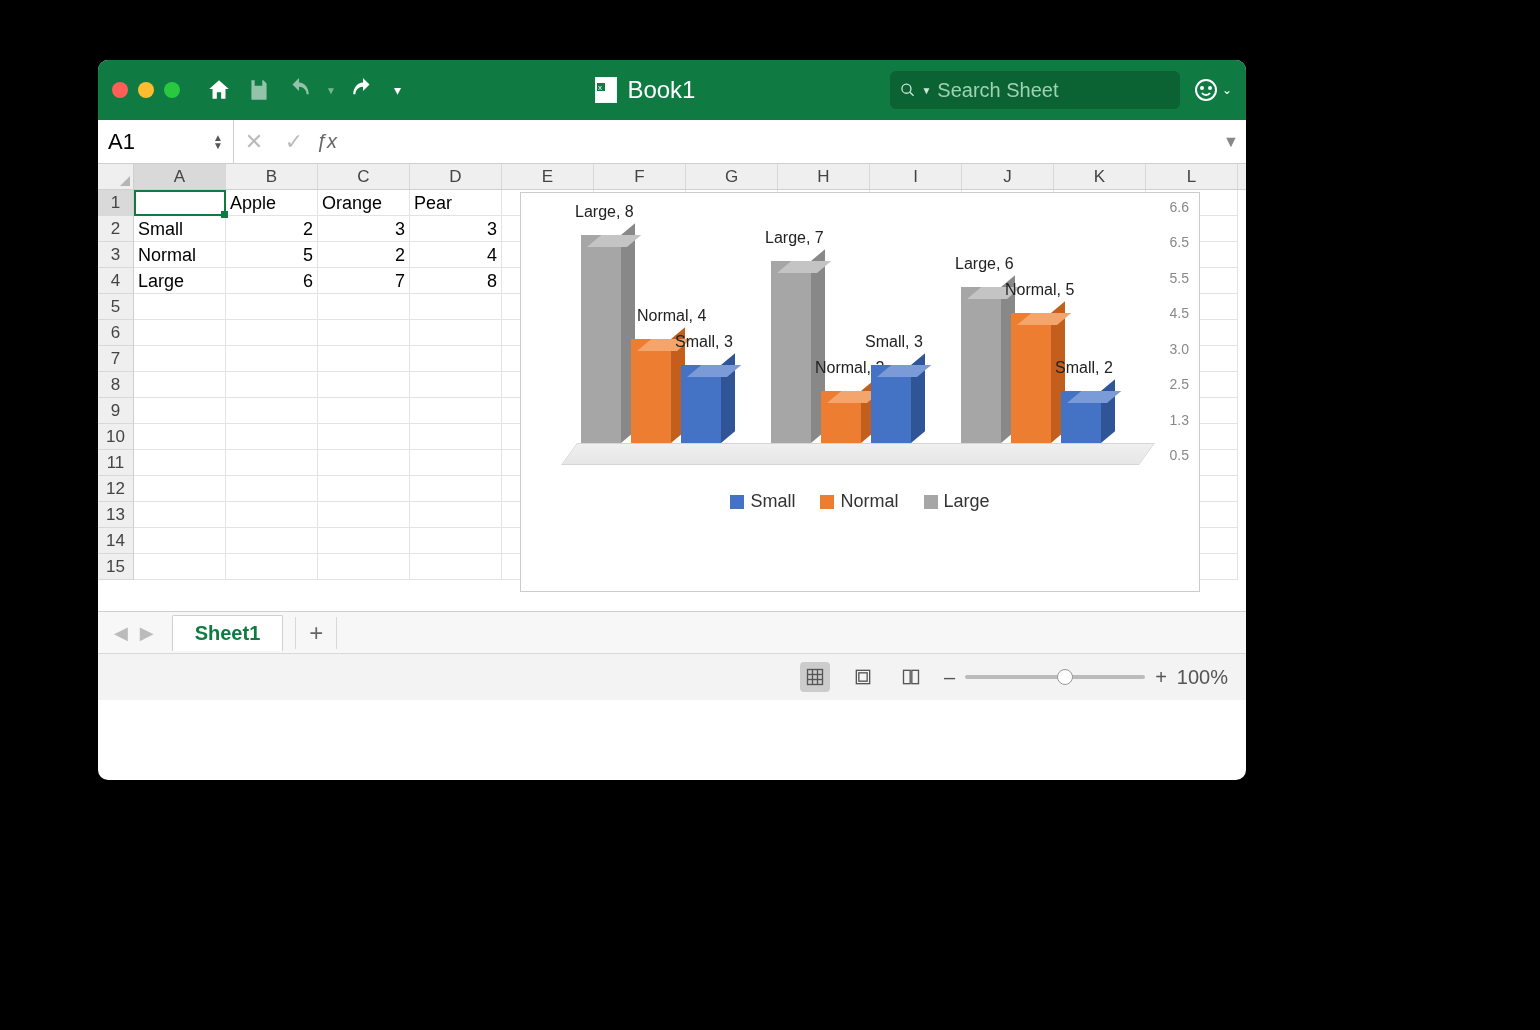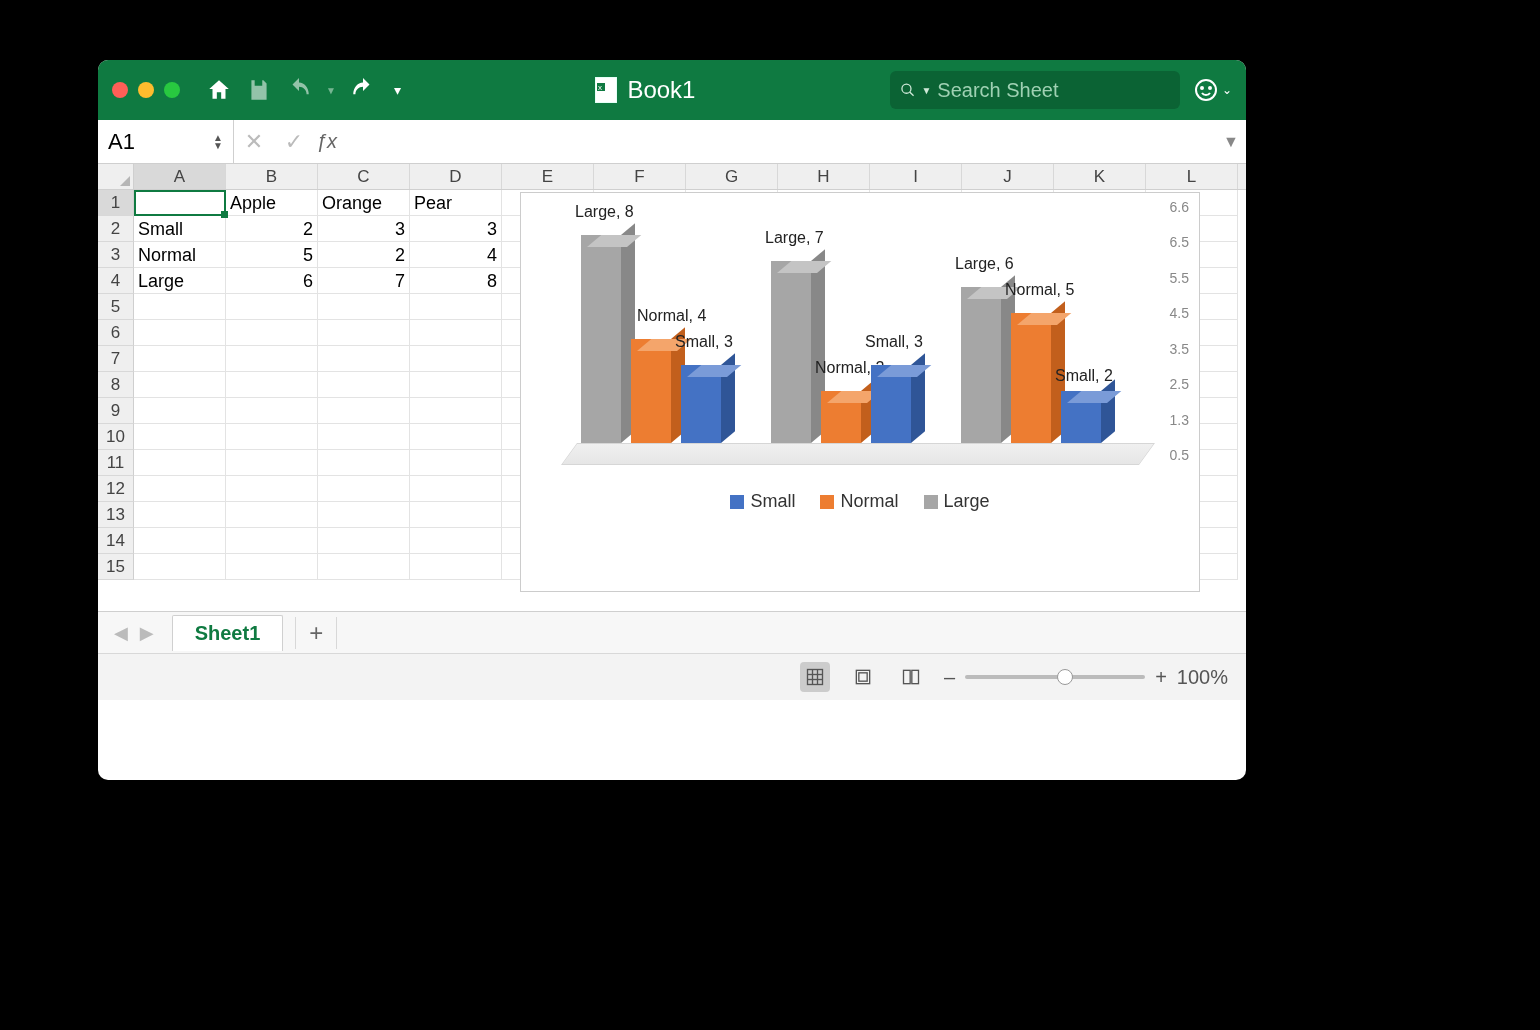--- a/index.html
+++ b/index.html
@@ -402,21 +402,21 @@
     <div class="selection"></div>
 
     <div class="chart">
       <div class="plot">
         <div class="floor"></div>
         <div class="yaxis" id="yaxis">
             <div>6.6</div>
             <div>6.5</div>
             <div>5.5</div>
             <div>4.5</div>
-            <div>3.5</div>
+            <div>3.0</div>
             <div>2.5</div>
             <div>1.3</div>
             <div>0.5</div>
           </div>
         <div id="groups">
             <div class="group" style="left: 20px;">
               <div class="bar large" style="left: 0px;">
                 <div class="front" style="height:208px"></div>
                 <div class="side" style="height:208px"></div>
                 <div class="top" style="height:12px;top:-208px;transform:skewX(-50deg) translateX(6px);"></div>
@@ -466,21 +466,21 @@
                 <div class="front" style="height:130px"></div>
                 <div class="side" style="height:130px"></div>
                 <div class="top" style="height:12px;top:-130px;transform:skewX(-50deg) translateX(6px);"></div>
               </div>
               <div class="dlabel" style="left: 44px; bottom: 144px;">Normal, 5</div>
               <div class="bar small" style="left: 100px;">
                 <div class="front" style="height:52px"></div>
                 <div class="side" style="height:52px"></div>
                 <div class="top" style="height:12px;top:-52px;transform:skewX(-50deg) translateX(6px);"></div>
               </div>
-              <div class="dlabel" style="left: 94px; bottom: 58px;">Small, 2</div>
+              <div class="dlabel" style="left: 94px; bottom: 66px;">Small, 2</div>
             </div>
           </div>
       </div>
       <div class="legend">
         <span>
             <i style="background:#4472c4"></i>
             <b style="font-weight:400">Small</b>
           </span>
         <span>
             <i style="background:#ed7d31"></i>

